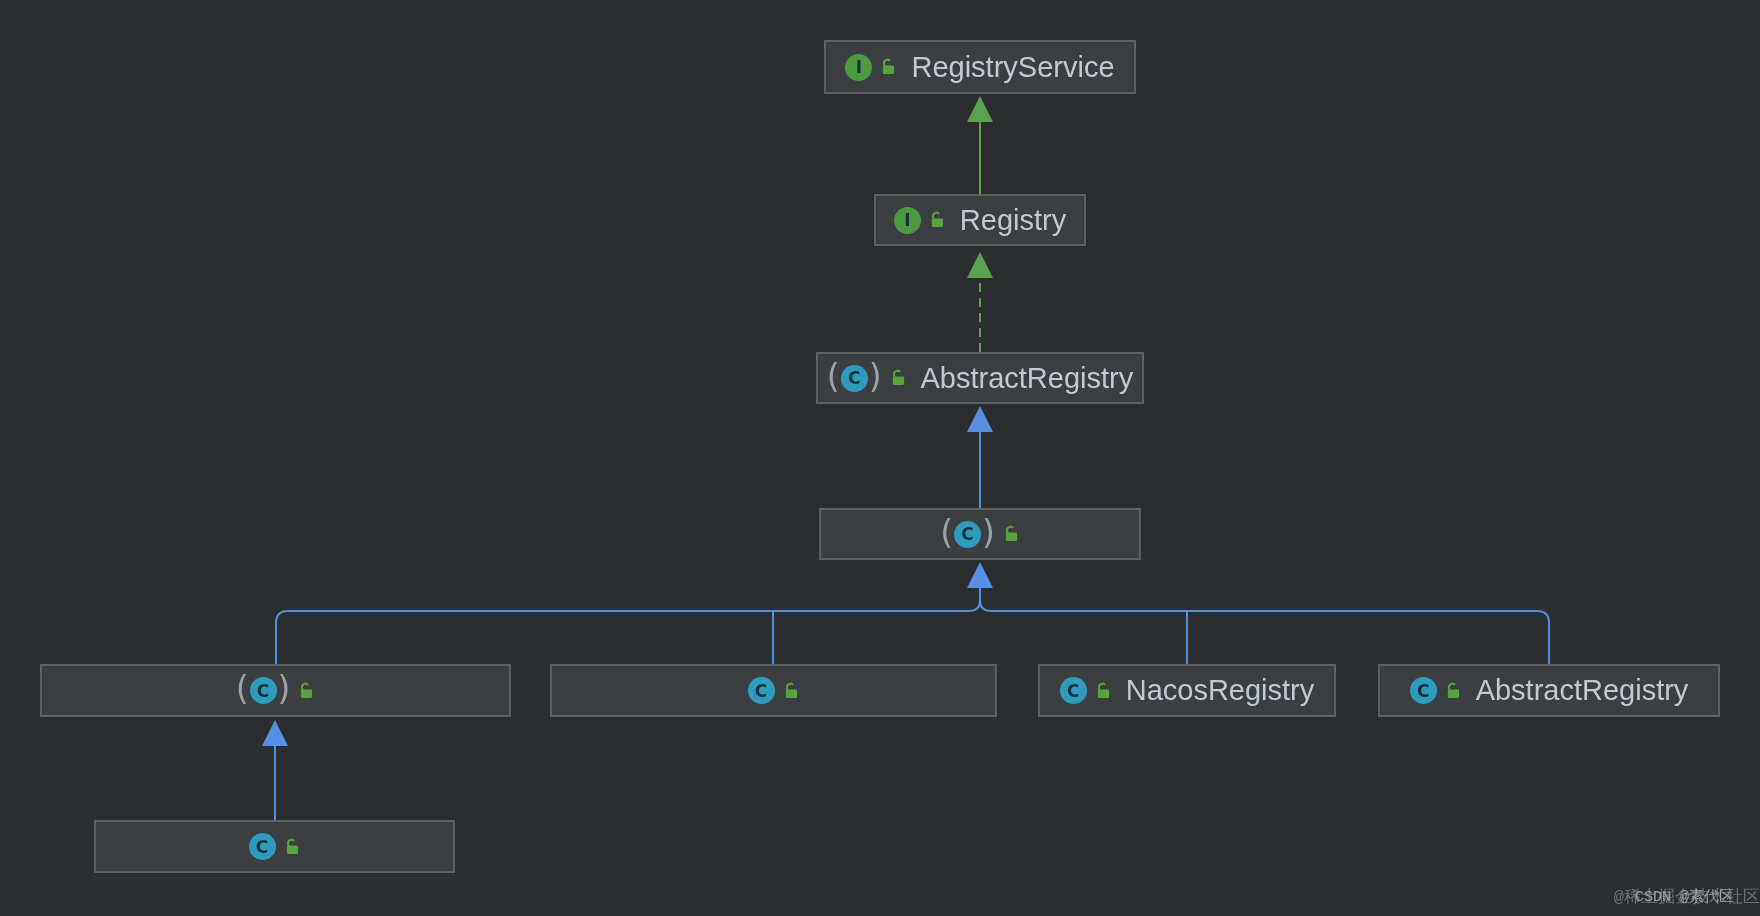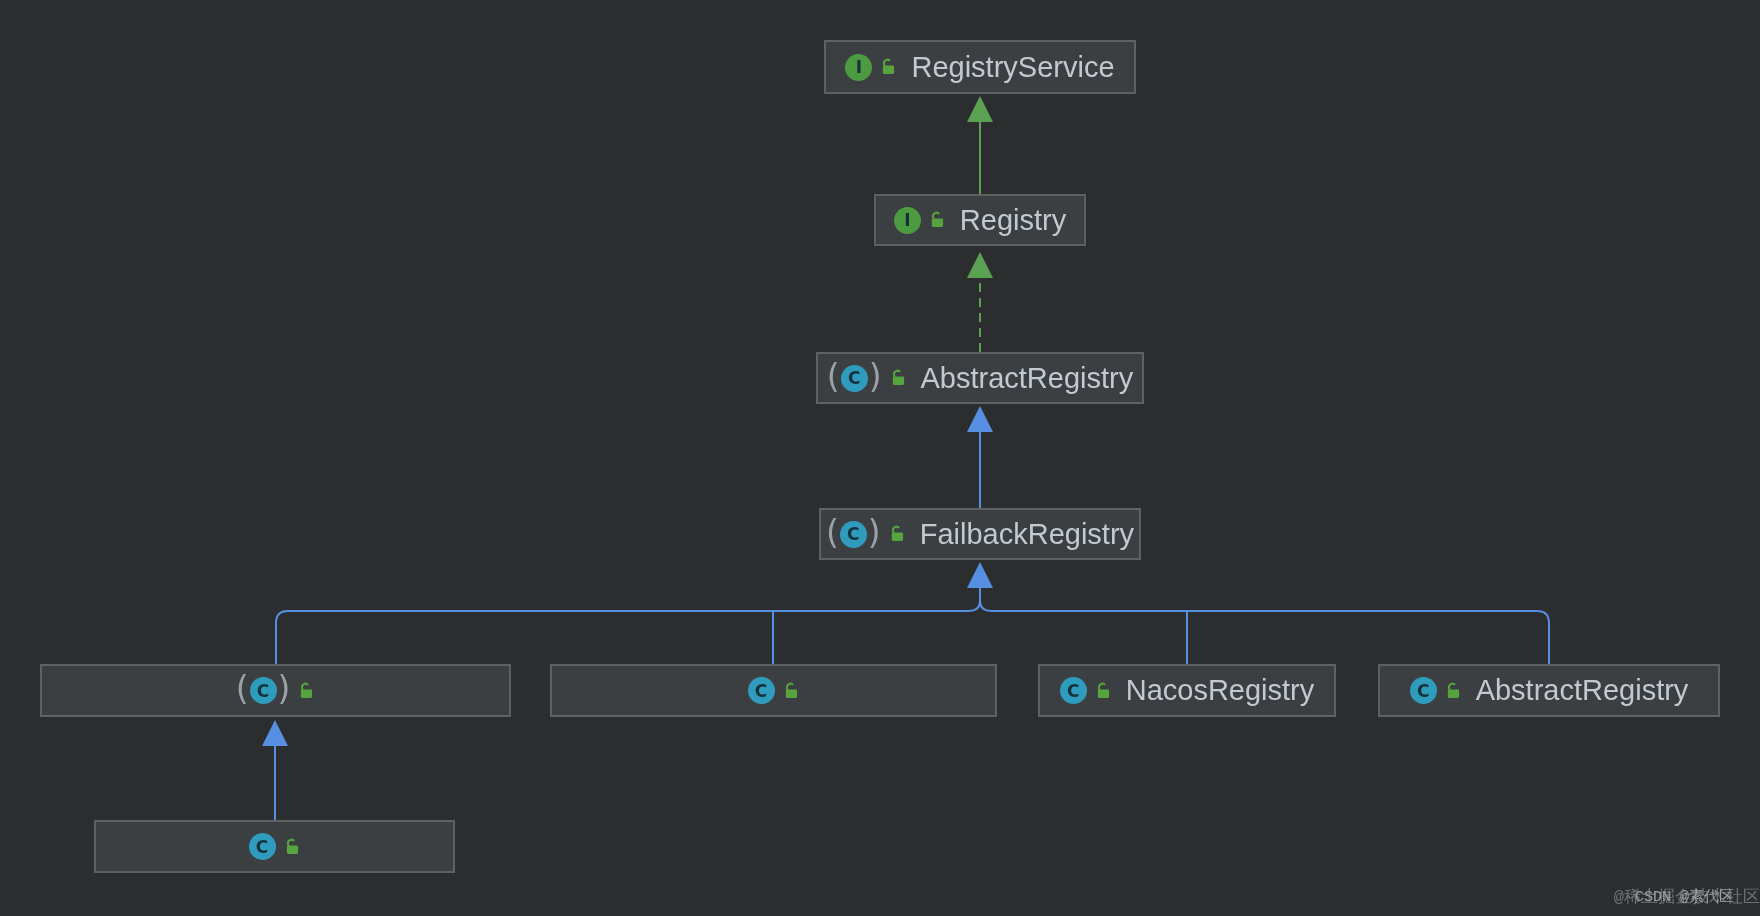--- a/index.html
+++ b/index.html
@@ -151,21 +151,20 @@
   <div class="node" id="n-failback-registry">
     <span class="iconwrap">
       <span class="paren open">(</span>
       <span class="circle class">C</span>
       <span class="paren close">)</span>
     </span>
     <svg class="lock" width="18" height="18" viewBox="0 0 16 16">
       <path d="M5,8 V5.4 A3.1,3.1 0 0 1 10.9,4.1" fill="none" stroke="var(--c-lock)" stroke-width="1.8" transform="rotate(-14 8 8)"></path>
       <rect x="3.4" y="7.6" width="10" height="7.4" rx="1.2" fill="var(--c-lock)"></rect>
     </svg>
-    <span class="label">FailbackRegistry</span>
   </div>
 
   <div class="node" id="n-cacheable">
     <span class="iconwrap">
       <span class="paren open">(</span>
       <span class="circle class">C</span>
       <span class="paren close">)</span>
     </span>
     <svg class="lock" width="18" height="18" viewBox="0 0 16 16">
       <path d="M5,8 V5.4 A3.1,3.1 0 0 1 10.9,4.1" fill="none" stroke="var(--c-lock)" stroke-width="1.8" transform="rotate(-14 8 8)"></path>

